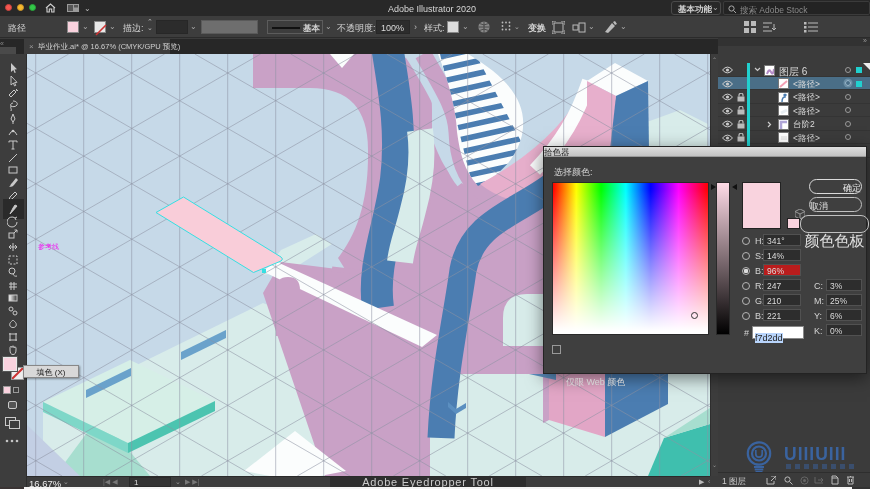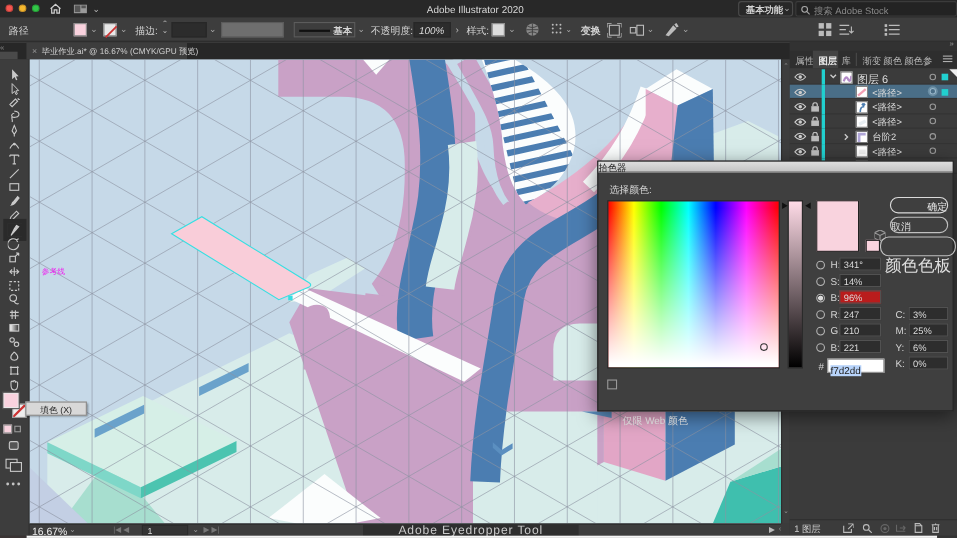--- a/index.html
+++ b/index.html
@@ -53,21 +53,21 @@
   <div class="abs txt" style="left:147px;top:8px;font-size:7px;color:#bbb;">⌄</div>
   <div class="abs inp" style="left:156px;top:4px;width:32px;height:14px;"></div>
   <div class="abs txt" style="left:190px;top:6px;font-size:8px;color:#aaa;">⌄</div>
   <div class="abs" style="left:201px;top:4px;width:57px;height:14px;background:#6e6e6e;border:1px solid #5a5a5a;"></div>
   <div class="abs" style="left:267px;top:4px;width:56px;height:14px;background:#3d3d3d;border:1px solid #5c5c5c;">
     <div class="abs" style="left:4px;top:6px;width:28px;height:2px;background:#111;"></div>
     <div class="abs txt" style="left:35px;top:1.5px;font-weight:bold;font-size:8.5px;">基本</div>
   </div>
   <div class="abs txt" style="left:325px;top:6px;font-size:8px;color:#aaa;">⌄</div>
   <div class="abs txt" style="left:337px;top:6px;">不透明度:</div>
-  <div class="abs inp" style="left:376px;top:4px;width:34px;height:14px;padding:2px 0 0 4px;font-style:italic;">100%</div>
+  <div class="abs inp" style="left:376px;top:4px;width:34px;height:14px;padding:2px 0 0 4px;">100%</div>
   <div class="abs txt" style="left:414px;top:5.5px;color:#bbb;">›</div>
   <div class="abs txt" style="left:424px;top:6px;">样式:</div>
   <div class="abs" style="left:447px;top:5px;width:12px;height:12px;background:#ddd;border:1px solid #888;"></div>
   <div class="abs txt" style="left:462px;top:6px;font-size:8px;color:#aaa;">⌄</div>
   <svg class="abs" style="left:477px;top:4px;" width="14" height="14" viewBox="0 0 14 14">
       <circle cx="7" cy="7" r="5.6" fill="#888"></circle>
       <path d="M1.4,7 H12.6 M7,1.4 V12.6 M2.5,3.5 Q7,6.5 11.5,3.5 M2.5,10.5 Q7,7.5 11.5,10.5" stroke="#3d3d3d" stroke-width="0.8" fill="none"></path>
     </svg>
   <svg class="abs" style="left:501px;top:5px;" width="13" height="12" viewBox="0 0 13 12">
       <g fill="#bbb">
@@ -307,33 +307,20 @@
   <div class="abs" style="left:303px;top:0;width:196px;height:11px;background:#2e2e2e;color:#cacaca;font-size:11px;letter-spacing:0.8px;text-align:center;line-height:11px;">Adobe Eyedropper Tool</div>
   <div class="abs" style="left:672px;top:1px;color:#bbb;font-size:7px;">▶</div>
   <div class="abs" style="left:681px;top:1px;color:#888;font-size:7px;">‹</div>
 </div>
 
 <div class="abs" style="left:718px;top:38px;width:152px;height:449px;background:#3b3b3b;">
   <div class="abs" style="left:0;top:0;width:152px;height:8px;background:#323232;">
     <div class="abs" style="right:3px;top:-1px;color:#999;font-size:7px;">»</div>
   </div>
 
-  <div class="abs" style="left:0;top:8px;width:152px;height:16px;background:#2e2e2e;">
-    <div class="abs" style="left:5px;top:4px;color:#b8b8b8;font-size:8.5px;">属性</div>
-    <div class="abs" style="left:21px;top:0;width:23px;height:16px;background:#434343;"></div>
-    <div class="abs" style="left:26px;top:4px;color:#e8e8e8;font-size:8.5px;font-weight:bold;">图层</div>
-    <div class="abs" style="left:47px;top:4px;color:#b8b8b8;font-size:8.5px;">库</div>
-    <div class="abs" style="left:60px;top:2px;width:1px;height:12px;background:#4a4a4a;"></div>
-    <div class="abs" style="left:66px;top:4px;color:#b8b8b8;font-size:8.5px;">渐变</div>
-    <div class="abs" style="left:85px;top:4px;color:#b8b8b8;font-size:8.5px;">颜色</div>
-    <div class="abs" style="left:104px;top:4px;color:#b8b8b8;font-size:8.5px;">颜色参</div>
-    <div class="abs" style="left:139px;top:4px;line-height:0;"><svg width="9" height="7" viewBox="0 0 9 7">
-          <path d="M0,1h9M0,3.5h9M0,6h9" stroke="#bfbfbf" stroke-width="0.9"></path>
-        </svg></div>
-  </div>
 
   <div id="layers" class="abs" style="left:0;top:25px;width:152px;">
       <div style="position:relative;width:152px;height:13.55px;background:transparent;border-bottom:1px solid #343434;">
         <span style="position:absolute;left:4px;top:3px;line-height:0;font-size:0;"><svg width="11" height="8" viewBox="0 0 11 8">
             <path d="M0.5,4 Q5.5,-1.8 10.5,4 Q5.5,9.8 0.5,4 Z" fill="none" stroke="#ccc" stroke-width="1"></path>
             <circle cx="5.5" cy="4" r="1.6" fill="#ccc"></circle>
           </svg></span>
         <div style="position:absolute;left:29px;top:0;width:3px;height:13.55px;background:#21d0cf;"></div>
         <span style="position:absolute;left:36px;top:4px;line-height:0;font-size:0;"><svg width="7" height="5" viewBox="0 0 7 5">
             <path d="M1,1 L3.5,3.5 L6,1" stroke="#ccc" fill="none" stroke-width="1.2"></path>
@@ -444,20 +431,41 @@
         <div style="position:absolute;left:29px;top:0;width:3px;height:13.55px;background:#21d0cf;"></div>
         <span style="position:absolute;left:60px;top:1.5px;width:11px;height:11px;line-height:0;font-size:0;overflow:hidden;background:#fff;border:0.5px solid #777;"><svg width="10" height="10">
             <rect width="10" height="10" fill="#fff"></rect>
             <path d="M2,7 L8,4" stroke="#e8eef2" stroke-width="3"></path>
           </svg></span>
         <span style="position:absolute;left:75px;top:2px;color:#dcdcdc;font-size:8.5px;">&lt;路径&gt;</span>
         <span style="position:absolute;left:127px;top:3.5px;width:6px;height:6px;border:1px solid #999;border-radius:50%;"></span>
       </div>
     </div>
 
+  <div class="abs" style="left:28px;top:403px;width:124px;height:32px;opacity:0.92;" id="wmark">
+    <svg width="124" height="32" viewBox="0 0 124 32">
+      <g fill="none" stroke="#3a67a8" stroke-width="2.2">
+        <circle cx="13" cy="12.5" r="11.2"></circle>
+        <circle cx="13" cy="12.5" r="7"></circle>
+        <path d="M9.8,9 v4 a3.2,3.2 0 0 0 6.4,0 V9" stroke-width="1.7"></path>
+        <path d="M8,26 h10 M8.7,28.5 h8.6 M9.5,31 h7" stroke-width="1.9"></path>
+      </g>
+      <text x="38" y="19" font-size="17.5" font-weight="bold" font-family="Liberation Sans" letter-spacing="1" fill="#3a67a8">UIIIUIII</text>
+      <g fill="#3a67a8" opacity="0.5">
+        <rect x="40" y="23" width="5" height="5"></rect>
+          <rect x="49" y="23" width="5" height="5"></rect>
+          <rect x="58" y="23" width="5" height="5"></rect>
+          <rect x="67" y="23" width="5" height="5"></rect>
+          <rect x="76" y="23" width="5" height="5"></rect>
+          <rect x="85" y="23" width="5" height="5"></rect>
+          <rect x="94" y="23" width="5" height="5"></rect>
+          <rect x="103" y="23" width="5" height="5"></rect>
+      </g>
+    </svg>
+  </div>
 
   <div class="abs" style="left:0;top:434px;width:152px;height:15px;background:#3b3b3b;border-top:1px solid #2e2e2e;">
     <div class="abs" style="left:4px;top:3px;color:#ccc;font-size:8.5px;">1 图层</div>
     <svg class="abs" style="left:48px;top:3px;" width="10" height="9" viewBox="0 0 10 9">
         <path d="M1,2 V8 H8 V5 M5,0 H10 M10,0 V4 M10,0 L5,5" stroke="#bbb" fill="none"></path>
       </svg>
     <svg class="abs" style="left:66px;top:3px;" width="9" height="9" viewBox="0 0 9 9">
         <circle cx="3.5" cy="3.5" r="2.6" stroke="#bbb" fill="none"></circle>
         <path d="M5.6,5.6L8.5,8.5" stroke="#bbb"></path>
       </svg>

